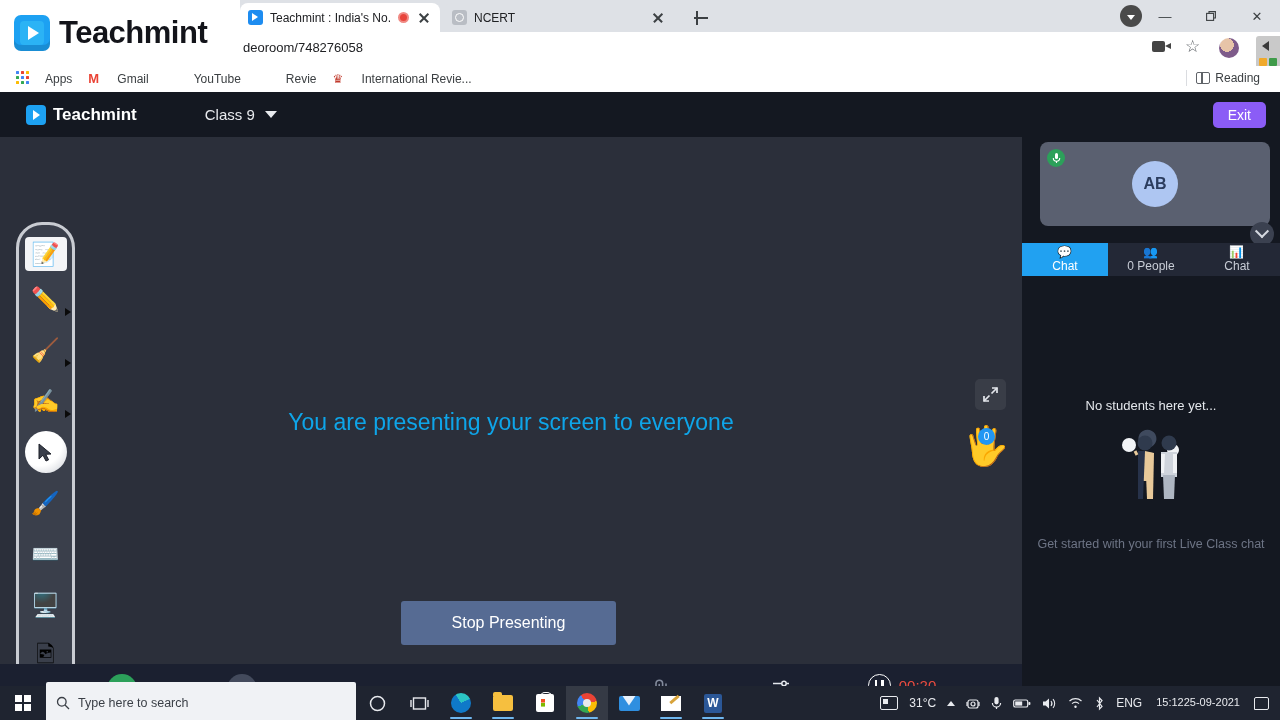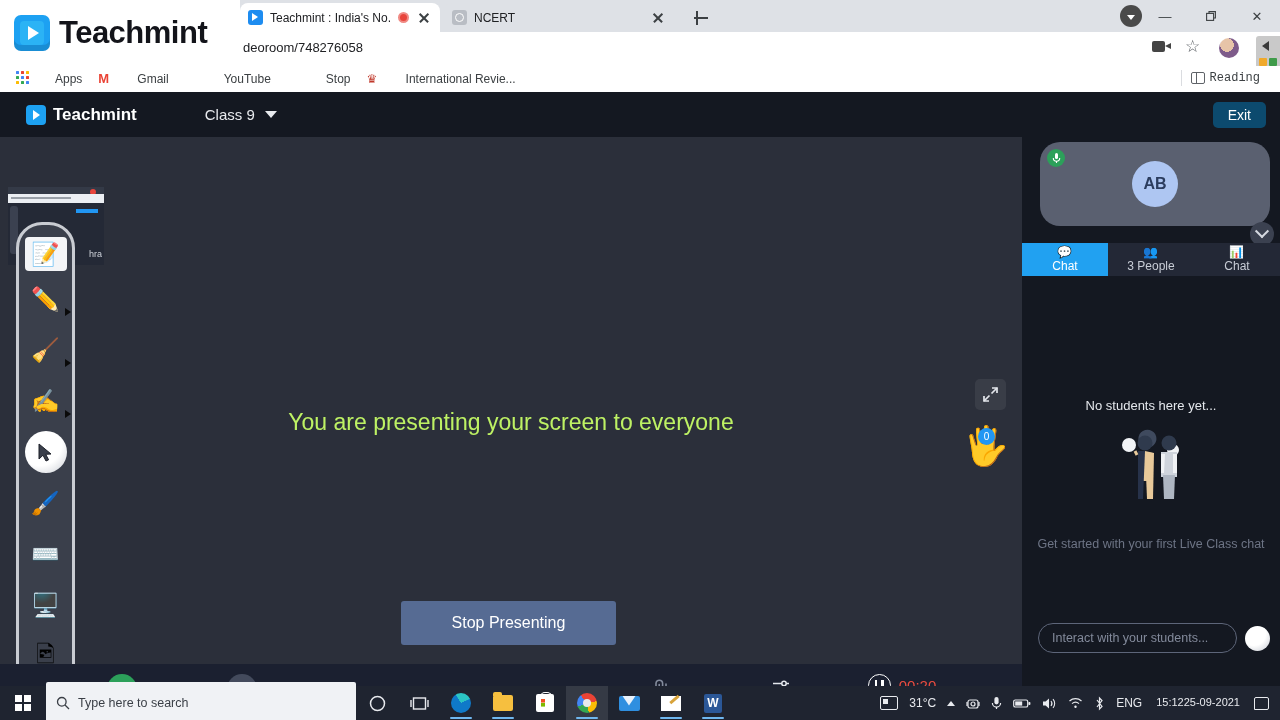--- a/index.html
+++ b/index.html
@@ -120,39 +120,39 @@
   .ext-panel .s2 { left: 13px; top: 22px; background: #3f9b4a; }
   .ext-panel .s3 { left: 3px; top: 33px; background: #3d7fd6; }
   .ext-panel .s4 { left: 13px; top: 33px; background: #e8722b; }
 
   .bookmarks {
     position: absolute; left: 0; top: 66px; width: 1280px; height: 26px;
     background: #fff; display: flex; align-items: center; gap: 4px;
     padding-left: 10px;
   }
   .bm {
-    display: flex; align-items: center; gap: 23px;
+    display: flex; align-items: center; gap: 13px;
     padding: 2px 6px; font-size: 12px; color: #3c4043; white-space: nowrap;
   }
   .bm-ico { width: 16px; height: 16px; flex: none; position: relative; }
   .apps-grid {
     display: grid; grid-template-columns: repeat(3, 3px);
     grid-template-rows: repeat(3, 3px); gap: 2px;
   }
   .apps-grid i { display: block; width: 3px; height: 3px; border-radius: 0.5px; }
   .gmail-m { font-size: 13px; color: #ea4335; font-weight: bold; line-height: 16px; }
   .yt-ico { width: 16px; height: 11px; background: #ff0000; border-radius: 3px; position: relative; margin-top: 2px;}
   .yt-ico::after { content: ""; position: absolute; left: 6px; top: 3px;
     border-left: 5px solid #fff; border-top: 3px solid transparent; border-bottom: 3px solid transparent; }
   .maps-ico { width: 14px; height: 14px; background: linear-gradient(135deg,#34a853 0 45%, #fbbc04 46% 70%, #4285f4 71% 100%); border-radius: 2px; }
   .crown-ico { font-size: 12px; color: #c0392b; line-height: 16px; }
   .reading {
     position: absolute; right: 20px; top: 70px;
     display: flex; align-items: center; gap: 5px;
-    font-size: 12px; color: #3c4043; font-family: Liberation Mono, monospace;
+    font-size: 12px; color: #3c4043;
   }
   .reading-ico { width: 14px; height: 12px; border: 1.4px solid #5f6368; border-radius: 2px; position: relative; }
   .reading-ico::after { content: ""; position: absolute; left: 4px; top: 0; bottom: 0; width: 1.4px; background: #5f6368; }
   .bm-divider { width: 1px; height: 16px; background: #dadce0; margin: 0 4px; }
 
   
   .logo-overlay {
     position: absolute; left: 0; top: 0; width: 240px; height: 66px;
     background: #fff;
     display: flex; align-items: center; gap: 9px; padding-left: 14px;
@@ -198,33 +198,33 @@
     margin-left: 68px; display: flex; align-items: center; gap: 10px;
     color: #e8eaee; font-size: 15px;
   }
   .chev-down {
     width: 0; height: 0;
     border-left: 6px solid transparent; border-right: 6px solid transparent;
     border-top: 7px solid #e8eaee;
   }
   .exit-btn {
     position: absolute; right: 14px; top: 10px;
-    background: #0c4a6e; color: #fff; border: none;
+    background: #8b5cf6; color: #fff; border: none;
     font-size: 14px; padding: 5px 15px; border-radius: 5px;
     font-family: inherit;
   }
 
   
   .stage {
     position: absolute; left: 0; top: 45px; width: 1022px; height: 527px;
     background: #2b2f3a;
   }
   .present-msg {
     position: absolute; left: 0; right: 0; top: 272px;
-    text-align: center; color: #bef264; font-size: 23px;
+    text-align: center; color: #0ea5e9; font-size: 23px;
   }
   .stop-presenting {
     position: absolute; left: 401px; top: 464px;
     width: 215px; height: 44px;
     background: #566b93; color: #fff; border: none;
     font-size: 16px; border-radius: 3px; font-family: inherit;
   }
   .expand-btn {
     position: absolute; left: 975px; top: 242px;
     width: 31px; height: 31px; border-radius: 5px;
@@ -297,21 +297,21 @@
   
   .rpanel {
     position: absolute; left: 1022px; top: 45px; width: 258px; height: 527px;
     background: #141821;
   }
   .tile-row {
     position: absolute; left: 0; top: 0; width: 258px; height: 100px;
     display: flex; gap: 10px; padding: 5px 10px 0 18px;
   }
   .tile {
-    border-radius: 20px; position: relative; text-align: center;
+    border-radius: 8px; position: relative; text-align: center;
   }
   .tile-mute {
     width: 88px; height: 84px; background: #2a2f3c;
     display: flex; flex-direction: column; align-items: center; justify-content: center; gap: 9px;
   }
   .mute-label { font-size: 13px; color: #e4e7ec; }
   .tile-user {
     flex: 1; height: 84px; background: #5a6070;
     display: flex; align-items: center; justify-content: center;
   }
@@ -588,21 +588,21 @@
     <div class="bm">
       <span class="bm-ico gmail-m">M</span>
       <span>Gmail</span>
     </div>
     <div class="bm">
       <span class="bm-ico"><span class="yt-ico"></span></span>
       <span>YouTube</span>
     </div>
     <div class="bm">
       <span class="bm-ico"><span class="maps-ico"></span></span>
-      <span>Stop</span>
+      <span>Revie</span>
     </div>
     <div class="bm">
       <span class="bm-ico crown-ico">♛</span>
       <span>International Revie...</span>
     </div>
   </div>
   <div class="reading">
     <span class="bm-divider"></span>
     <span class="reading-ico"></span>
     <span>Reading</span>
@@ -636,33 +636,20 @@
           <path d="M10 2 H15 V7" fill="none" stroke="#e3e6eb" stroke-width="1.7"></path>
           <path d="M15 2 L9.5 7.5" stroke="#e3e6eb" stroke-width="1.7"></path>
           <path d="M7 15 H2 V10" fill="none" stroke="#e3e6eb" stroke-width="1.7"></path>
           <path d="M2 15 L7.5 9.5" stroke="#e3e6eb" stroke-width="1.7"></path>
         </svg>
       </div>
 
       <div class="hand-raise">🖐</div>
       <div class="hand-badge">0</div>
 
-      <div class="share-preview">
-        <span class="sp-chrome"></span>
-        <span class="sp-rec"></span>
-        <span class="sp-url">
-            <i></i>
-          </span>
-        <span class="sp-body">
-          <span class="sp-tool"></span>
-          <span class="sp-blue"></span>
-          <span class="sp-icon"></span>
-          <span class="sp-name">hra</span>
-        </span>
-      </div>
 
       <div class="anno-bar">
         <div class="anno-item selected">
           <span>📝</span>
         </div>
         <div class="anno-item">
           <span>✏️</span>
           <span class="anno-arrow"></span>
         </div>
         <div class="anno-item">
@@ -710,21 +697,21 @@
       </div>
       <div class="collapse-btn"></div>
 
       <div class="tabs">
         <div class="ptab active">
           <span class="ico">💬</span>
           <span>Chat</span>
         </div>
         <div class="ptab">
           <span class="ico">👥</span>
-          <span>3 People</span>
+          <span>0 People</span>
         </div>
         <div class="ptab">
           <span class="ico">📊</span>
           <span>Chat</span>
         </div>
       </div>
 
 
       <div class="chat-empty">
         <div class="empty-title">No students here yet...</div>
@@ -741,24 +728,20 @@
             <path d="M54 23 L70 23 L70 48 L54 48 Z" fill="#cfd4dc"></path>
             <path d="M56 46 L68 46 L67 70 L57 70 Z" fill="#aeb6c2"></path>
             <path d="M54 25 L58 25 L57 44 L54 44 Z" fill="#f0f2f5"></path>
             <path d="M66 25 L70 25 L70 44 L66 44 Z" fill="#f0f2f5"></path>
             <path d="M30 26 L28 22" stroke="#e8c99a" stroke-width="3"></path>
           </svg>
         </div>
         <div class="empty-sub">Get started with your first Live Class chat</div>
       </div>
 
-      <div class="chat-input-row">
-        <input class="chat-input" placeholder="Interact with your students..." style="">
-        <span class="send-btn"></span>
-      </div>
     </div>
 
     <div class="ctrlbar">
       <div class="ctrl c-mic">
         <span class="ctrl-circle">
           <svg class="icon-svg" width="13" height="17" viewBox="0 0 13 17">
             <rect x="4" y="1" width="5" height="9" rx="2.5" fill="#fff"></rect>
             <path d="M1.6 8.5 a4.9 4.9 0 0 0 9.8 0" fill="none" stroke="#fff" stroke-width="1.5"></path>
             <path d="M6.5 13.4 v2.6" stroke="#fff" stroke-width="1.5"></path>
           </svg>

